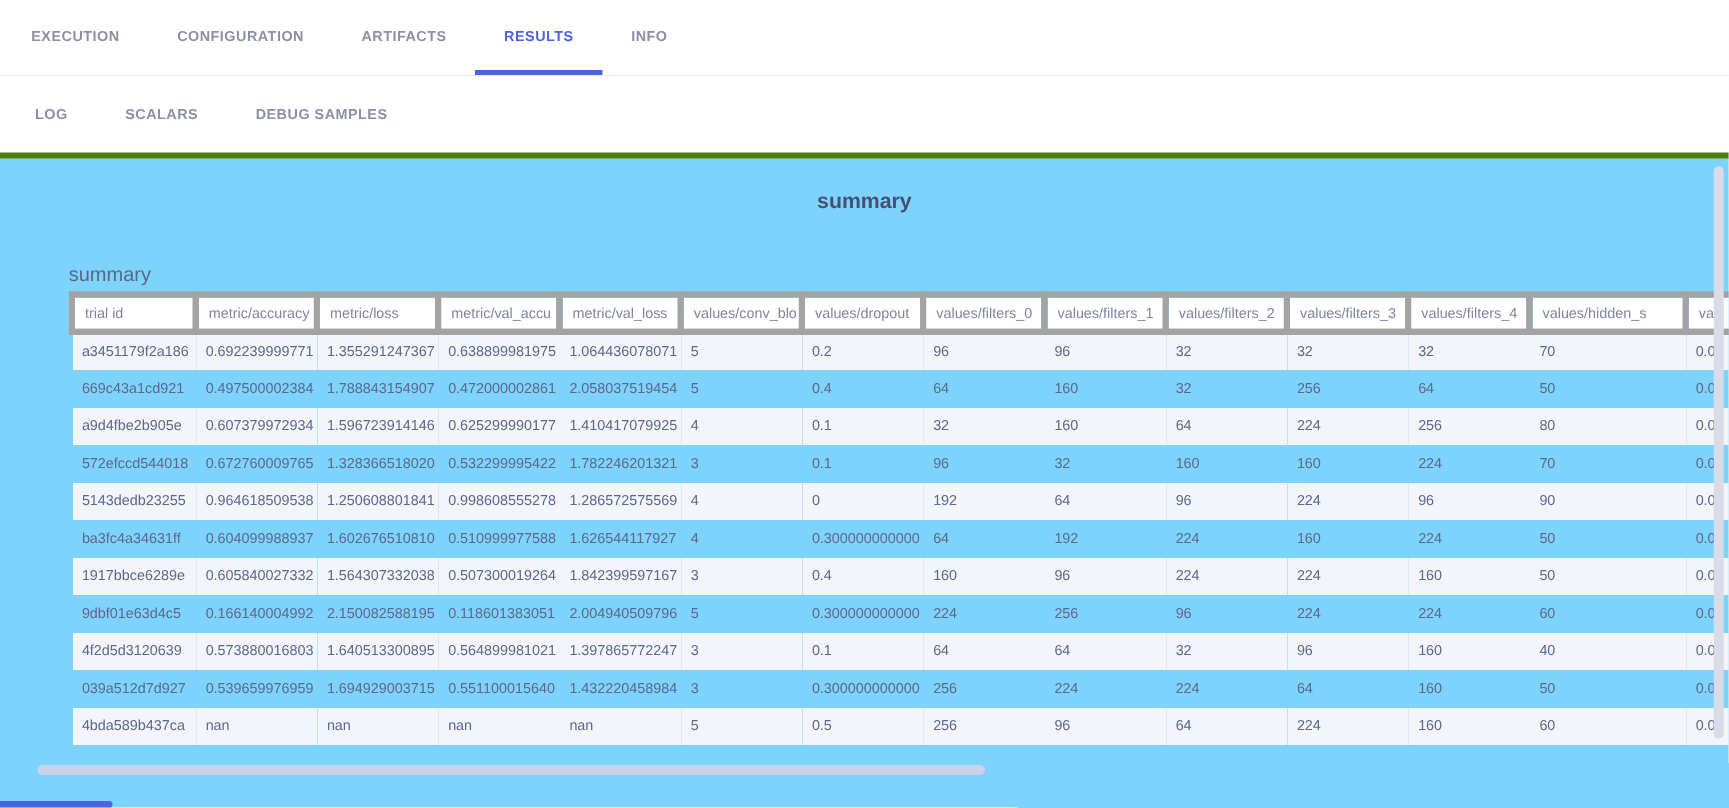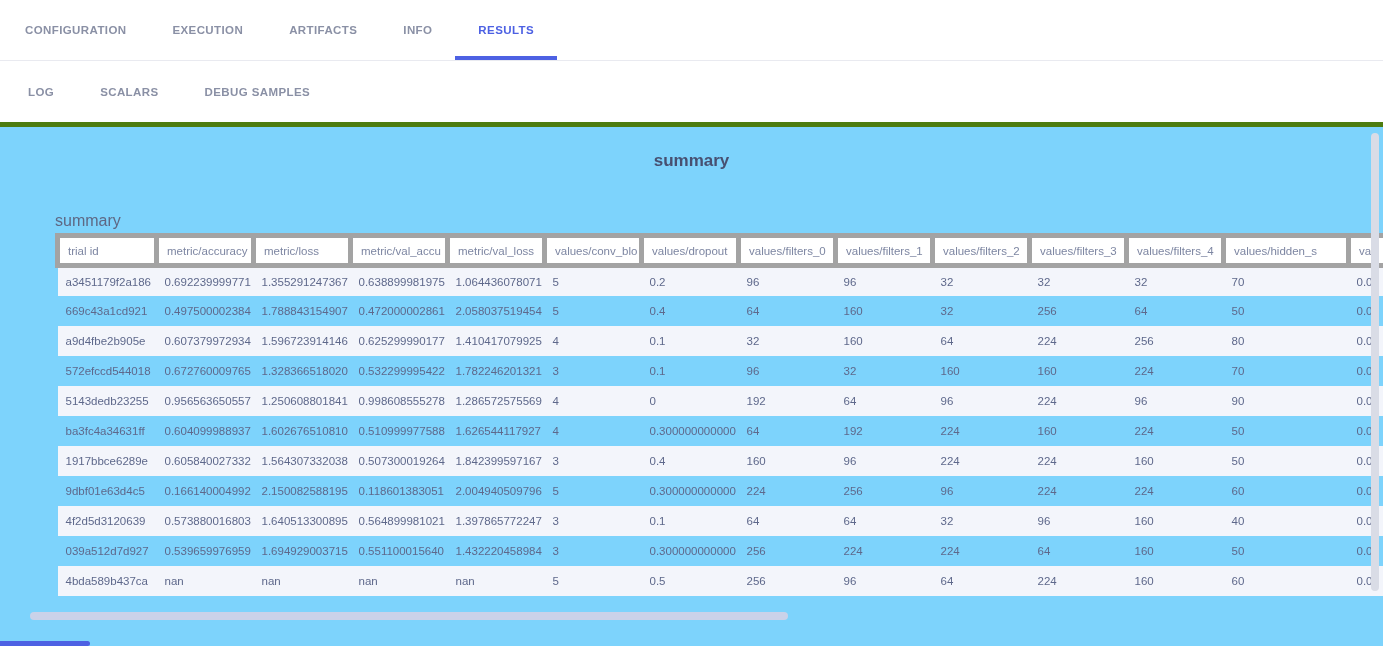--- a/index.html
+++ b/index.html
@@ -80,25 +80,25 @@
   .page-thumb {
     position:absolute; left:0; bottom:0; width:90px; height:5px;
     background:var(--accent); border-radius:0 3px 3px 0; cursor:pointer;
   }
 </style>
 </head>
 <body>
 
 <header class="topnav">
   <nav class="tabs" id="top-tabs">
+      <div class="tab">EXECUTION</div>
       <div class="tab">CONFIGURATION</div>
-      <div class="tab">EXECUTION</div>
       <div class="tab">ARTIFACTS</div>
+      <div class="tab active">RESULTS</div>
       <div class="tab">INFO</div>
-      <div class="tab active">RESULTS</div>
     </nav>
 </header>
 
 <div class="subnav">
   <nav class="tabs" id="sub-tabs">
       <div class="tab">LOG</div>
       <div class="tab">SCALARS</div>
       <div class="tab">DEBUG SAMPLES</div>
     </nav>
 </div>
@@ -205,21 +205,21 @@
                 <td>96</td>
                 <td>32</td>
                 <td>160</td>
                 <td>160</td>
                 <td>224</td>
                 <td>70</td>
                 <td>0.0</td>
               </tr>
               <tr>
                 <td>5143dedb23255</td>
-                <td>0.956563650557</td>
+                <td>0.964618509538</td>
                 <td>1.250608801841</td>
                 <td>0.998608555278</td>
                 <td>1.286572575569</td>
                 <td>4</td>
                 <td>0</td>
                 <td>192</td>
                 <td>64</td>
                 <td>96</td>
                 <td>224</td>
                 <td>96</td>

